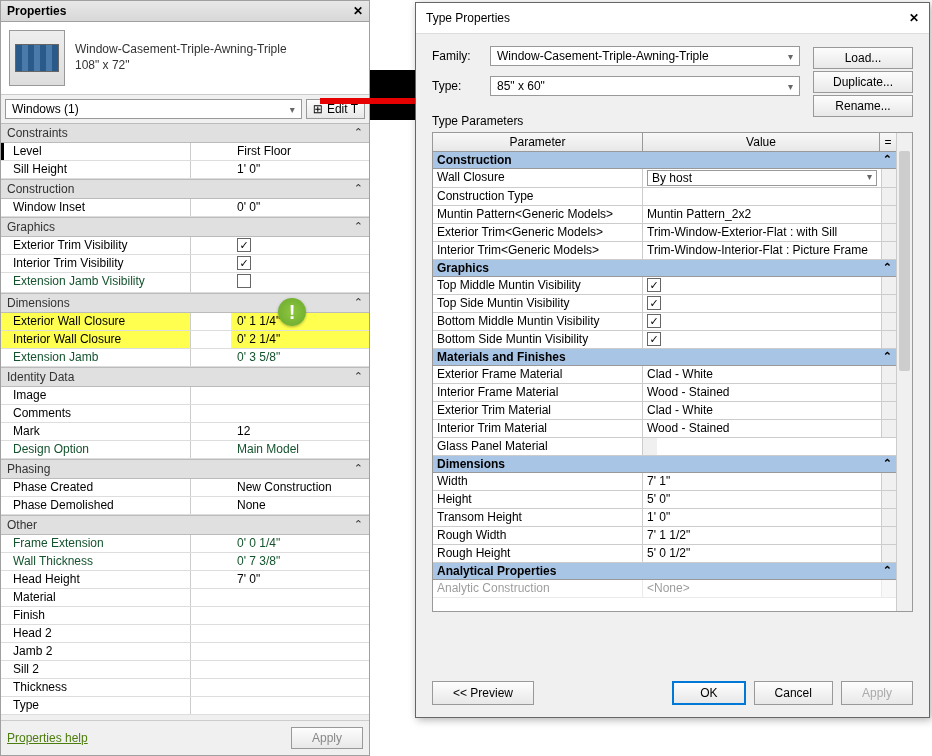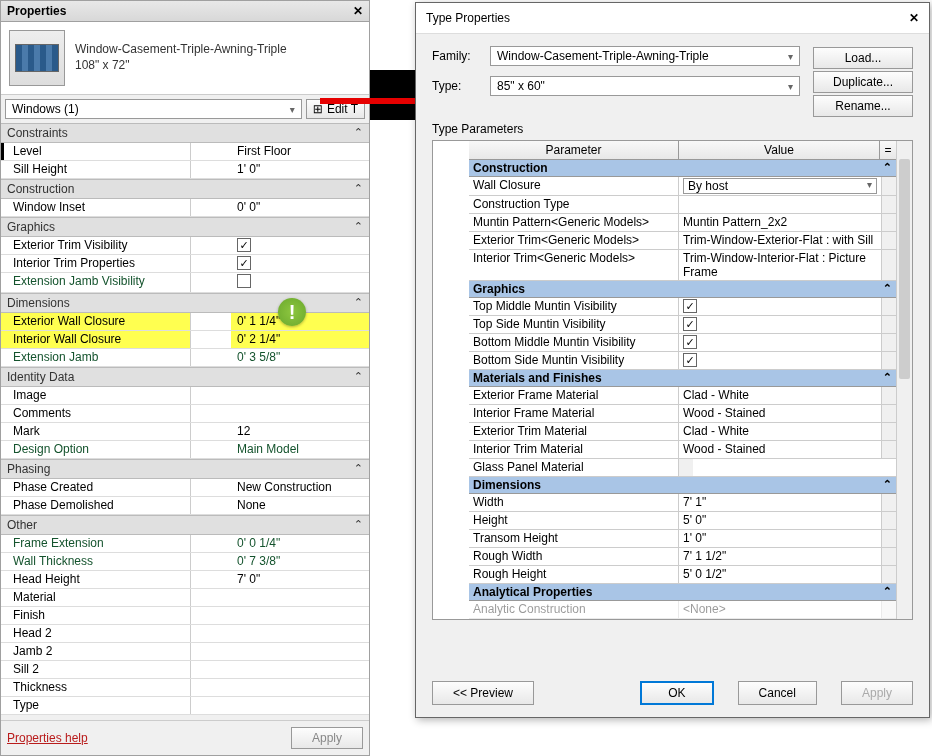--- a/index.html
+++ b/index.html
@@ -23,58 +23,58 @@
 .grid { }
 .group-head { background: #e0e0e0; padding: 2px 6px; font-weight: normal; display: flex; justify-content: space-between; border-top: 1px solid #bbb; border-bottom: 1px solid #bbb; color: #333; }
 .row { display: flex; background: #fff; border-bottom: 1px solid #ddd; min-height: 18px; }
 .row .label { width: 190px; padding: 1px 10px 1px 12px; border-right: 1px solid #ccc; }
 .row .value { flex: 1; padding: 1px 6px; position: relative; margin-left: 40px; }
 .row.highlight .label, .row.highlight .value { background: #ffff50; }
 .row.disabled .label, .row.disabled .value { color: #14532d; }
 .row .label.first { border-left: 3px solid #000; padding-left: 9px; }
 .checkbox { width: 14px; height: 14px; border: 1px solid #666; background: #fff; display: inline-block; text-align: center; line-height: 12px; font-size: 11px; }
 .props-footer { position: absolute; bottom: 0; left: 0; right: 0; padding: 6px; display: flex; justify-content: space-between; align-items: center; border-top: 1px solid #ccc; background: #f0f0f0; }
-.props-footer a { color: #b91c1c; text-decoration: underline; }
+.props-footer a { color: #4d7c0f; text-decoration: underline; }
 .btn { background: linear-gradient(#fdfdfd,#e8e8e8); border: 1px solid #999; padding: 3px 20px; color: #888; }
 
 .callout { position: absolute; left: 278px; top: 298px; width: 28px; height: 28px; border-radius: 50%; background: radial-gradient(#8dc63f,#6aa82d); color: #fff; font-weight: bold; font-size: 20px; display: flex; align-items: center; justify-content: center; box-shadow: 0 1px 3px rgba(0,0,0,0.3); }
 
 .blackbox { position: absolute; left: 370px; top: 70px; width: 50px; height: 50px; background: #000; }
 .arrow { position: absolute; left: 320px; top: 93px; width: 115px; height: 16px; }
 .arrow-line { position: absolute; left: 0; top: 5px; width: 95px; height: 6px; background: #e60000; }
 .arrow-head { position: absolute; right: 0; top: 0; width: 0; height: 0; border-left: 20px solid #e60000; border-top: 8px solid transparent; border-bottom: 8px solid transparent; }
 
 
 .dialog { position: absolute; left: 415px; top: 2px; width: 515px; height: 716px; background: #f0f0f0; border: 1px solid #666; box-shadow: 2px 2px 8px rgba(0,0,0,0.3); }
 .dlg-title { background: #fff; padding: 8px 10px; display: flex; justify-content: space-between; border-bottom: 1px solid #ddd; }
 .dlg-body { padding: 12px 16px; }
 .form-row { display: flex; align-items: center; margin-bottom: 10px; gap: 8px; }
 .form-row label { width: 50px; }
 .form-row .dropdown { width: 310px; flex: none; }
 .side-btn { width: 100px; background: linear-gradient(#fdfdfd,#e8e8e8); border: 1px solid #999; padding: 3px 0; text-align: center; }
 .btn-stack { position: absolute; right: 16px; top: 44px; display: flex; flex-direction: column; gap: 2px; }
 
-.params-label { margin-top: 26px; margin-bottom: 4px; }
+.params-label { margin-top: 18px; margin-bottom: 4px; }
 .params-table { border: 1px solid #999; background: #fff; height: 480px; display: flex; }
-.params-scroll { flex: 1; overflow: hidden; margin-left: 36px; }
+.params-scroll { flex: 1; overflow: hidden; }
 .params-head { display: flex; background: linear-gradient(#f8f8f8,#e8e8e8); border-bottom: 1px solid #999; }
 .params-head .col1 { width: 210px; text-align: center; padding: 2px; border-right: 1px solid #999; }
 .params-head .col2 { flex: 1; text-align: center; padding: 2px; border-right: 1px solid #999; }
 .params-head .col3 { width: 16px; text-align: center; padding: 2px; }
 .cat-head { background: #a9c5e6; padding: 1px 4px; font-weight: bold; border-bottom: 1px solid #999; display: flex; justify-content: space-between; }
 .prow { display: flex; border-bottom: 1px solid #ccc; min-height: 18px; }
 .prow .c1 { width: 210px; padding: 1px 4px; border-right: 1px solid #ccc; }
 .prow .c2 { flex: 1; padding: 1px 4px; border-right: 1px solid #ccc; }
 .prow .c3 { width: 14px; background: #f0f0f0; }
 .scrollbar { width: 16px; background: #f0f0f0; border-left: 1px solid #ccc; position: relative; }
 .scrollbar .thumb-sb { position: absolute; top: 18px; left: 2px; right: 2px; height: 220px; background: #cdcdcd; border-radius: 2px; }
 .select-box { border: 1px solid #999; display: flex; justify-content: space-between; padding: 0 4px; background: #fff; }
 
 .dlg-footer { position: absolute; bottom: 12px; left: 16px; right: 16px; display: flex; justify-content: space-between; }
-.dlg-footer .right { display: flex; gap: 24px; text-align: center; }
+.dlg-footer .right { display: flex; gap: 8px; text-align: center; }
 .dlg-btn { background: linear-gradient(#fdfdfd,#e8e8e8); border: 1px solid #999; padding: 4px 20px; }
 .dlg-btn.primary { border: 2px solid #0078d7; padding: 3px 26px; }
 .dlg-btn.disabled { color: #aaa; }
 
 .chev { font-size: 10px; color: #666; }
 .collapse { font-size: 11px; }
 </style>
 </head>
 <body>
 
@@ -125,21 +125,21 @@
       </div>
       <div class="group-head">
         <span>Graphics</span>
         <span class="collapse">⌃</span>
       </div>
       <div class="row">
         <div class="label">Exterior Trim Visibility</div>
         <div class="value"><span class="checkbox">✓</span></div>
       </div>
       <div class="row">
-        <div class="label">Interior Trim Properties</div>
+        <div class="label">Interior Trim Visibility</div>
         <div class="value"><span class="checkbox">✓</span></div>
       </div>
       <div class="row disabled">
         <div class="label">Extension Jamb Visibility</div>
         <div class="value"><span class="checkbox"></span></div>
       </div>
       <div class="group-head">
         <span>Dimensions</span>
         <span class="collapse">⌃</span>
       </div>

